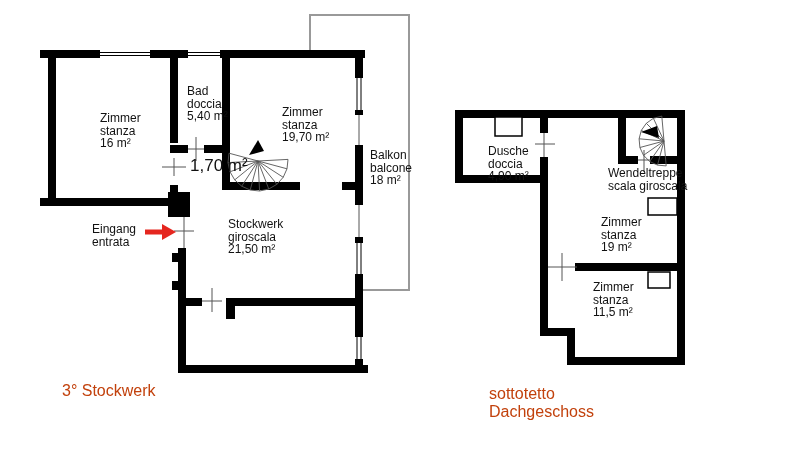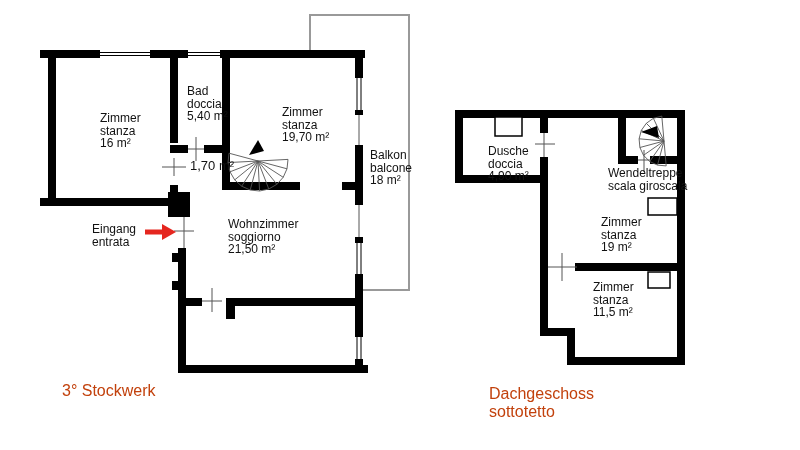--- a/index.html
+++ b/index.html
@@ -1,21 +1,21 @@
 <!DOCTYPE html>
 <html><head>
 <meta charset="utf-8">
 <style>
   html,body{margin:0;padding:0;background:#fff;}
   .stage{position:relative;width:800px;height:450px;background:#ffffff;overflow:hidden;
          font-family:"Liberation Sans",sans-serif;}
   .plan-svg{position:absolute;left:0;top:0;}
   .room-label{position:absolute;font-size:12px;line-height:12.5px;color:#111;
               white-space:nowrap;}
-  .small-label{position:absolute;font-size:13px;line-height:12px;color:#111;white-space:nowrap;}
+  .small-label{position:absolute;font-size:17px;line-height:12px;color:#111;white-space:nowrap;}
   .caption{position:absolute;font-size:16px;line-height:18px;color:#c2410c;white-space:nowrap;}
 </style>
 </head>
 <body>
 
 <div class="stage">
 
   <svg class="plan-svg" width="800" height="450" viewBox="0 0 800 450">
 
     <path d="M310,58 L310,15 L409,15 L409,290 L362,290" fill="none" stroke="#999999" stroke-width="2"></path>
@@ -159,22 +159,22 @@
     <div>19,70 m²</div>
   </div>
 
   <div class="room-label" style="left:370px;top:149px">
     <div>Balkon</div>
     <div>balcone</div>
     <div>18 m²</div>
   </div>
 
   <div class="room-label" style="left:228px;top:218px">
-    <div>Wohnzimmer</div>
-    <div>soggiorno</div>
+    <div>Stockwerk</div>
+    <div>giroscala</div>
     <div>21,50 m²</div>
   </div>
 
 
   <div class="small-label" style="left:190px;top:160px">1,70 m²</div>
 
   <div class="room-label" style="left:92px;top:223px">
     <div>Eingang</div>
     <div>entrata</div>
   </div>
@@ -200,17 +200,17 @@
     <div>Zimmer</div>
     <div>stanza</div>
     <div>11,5 m²</div>
   </div>
 
   <div class="caption" style="left:62px;top:382px">
     <div>3° Stockwerk</div>
   </div>
 
   <div class="caption" style="left:489px;top:385px">
+    <div>sottotetto</div>
     <div>Dachgeschoss</div>
-    <div>sottotetto</div>
   </div>
 
 </div>
 
 </body></html>

